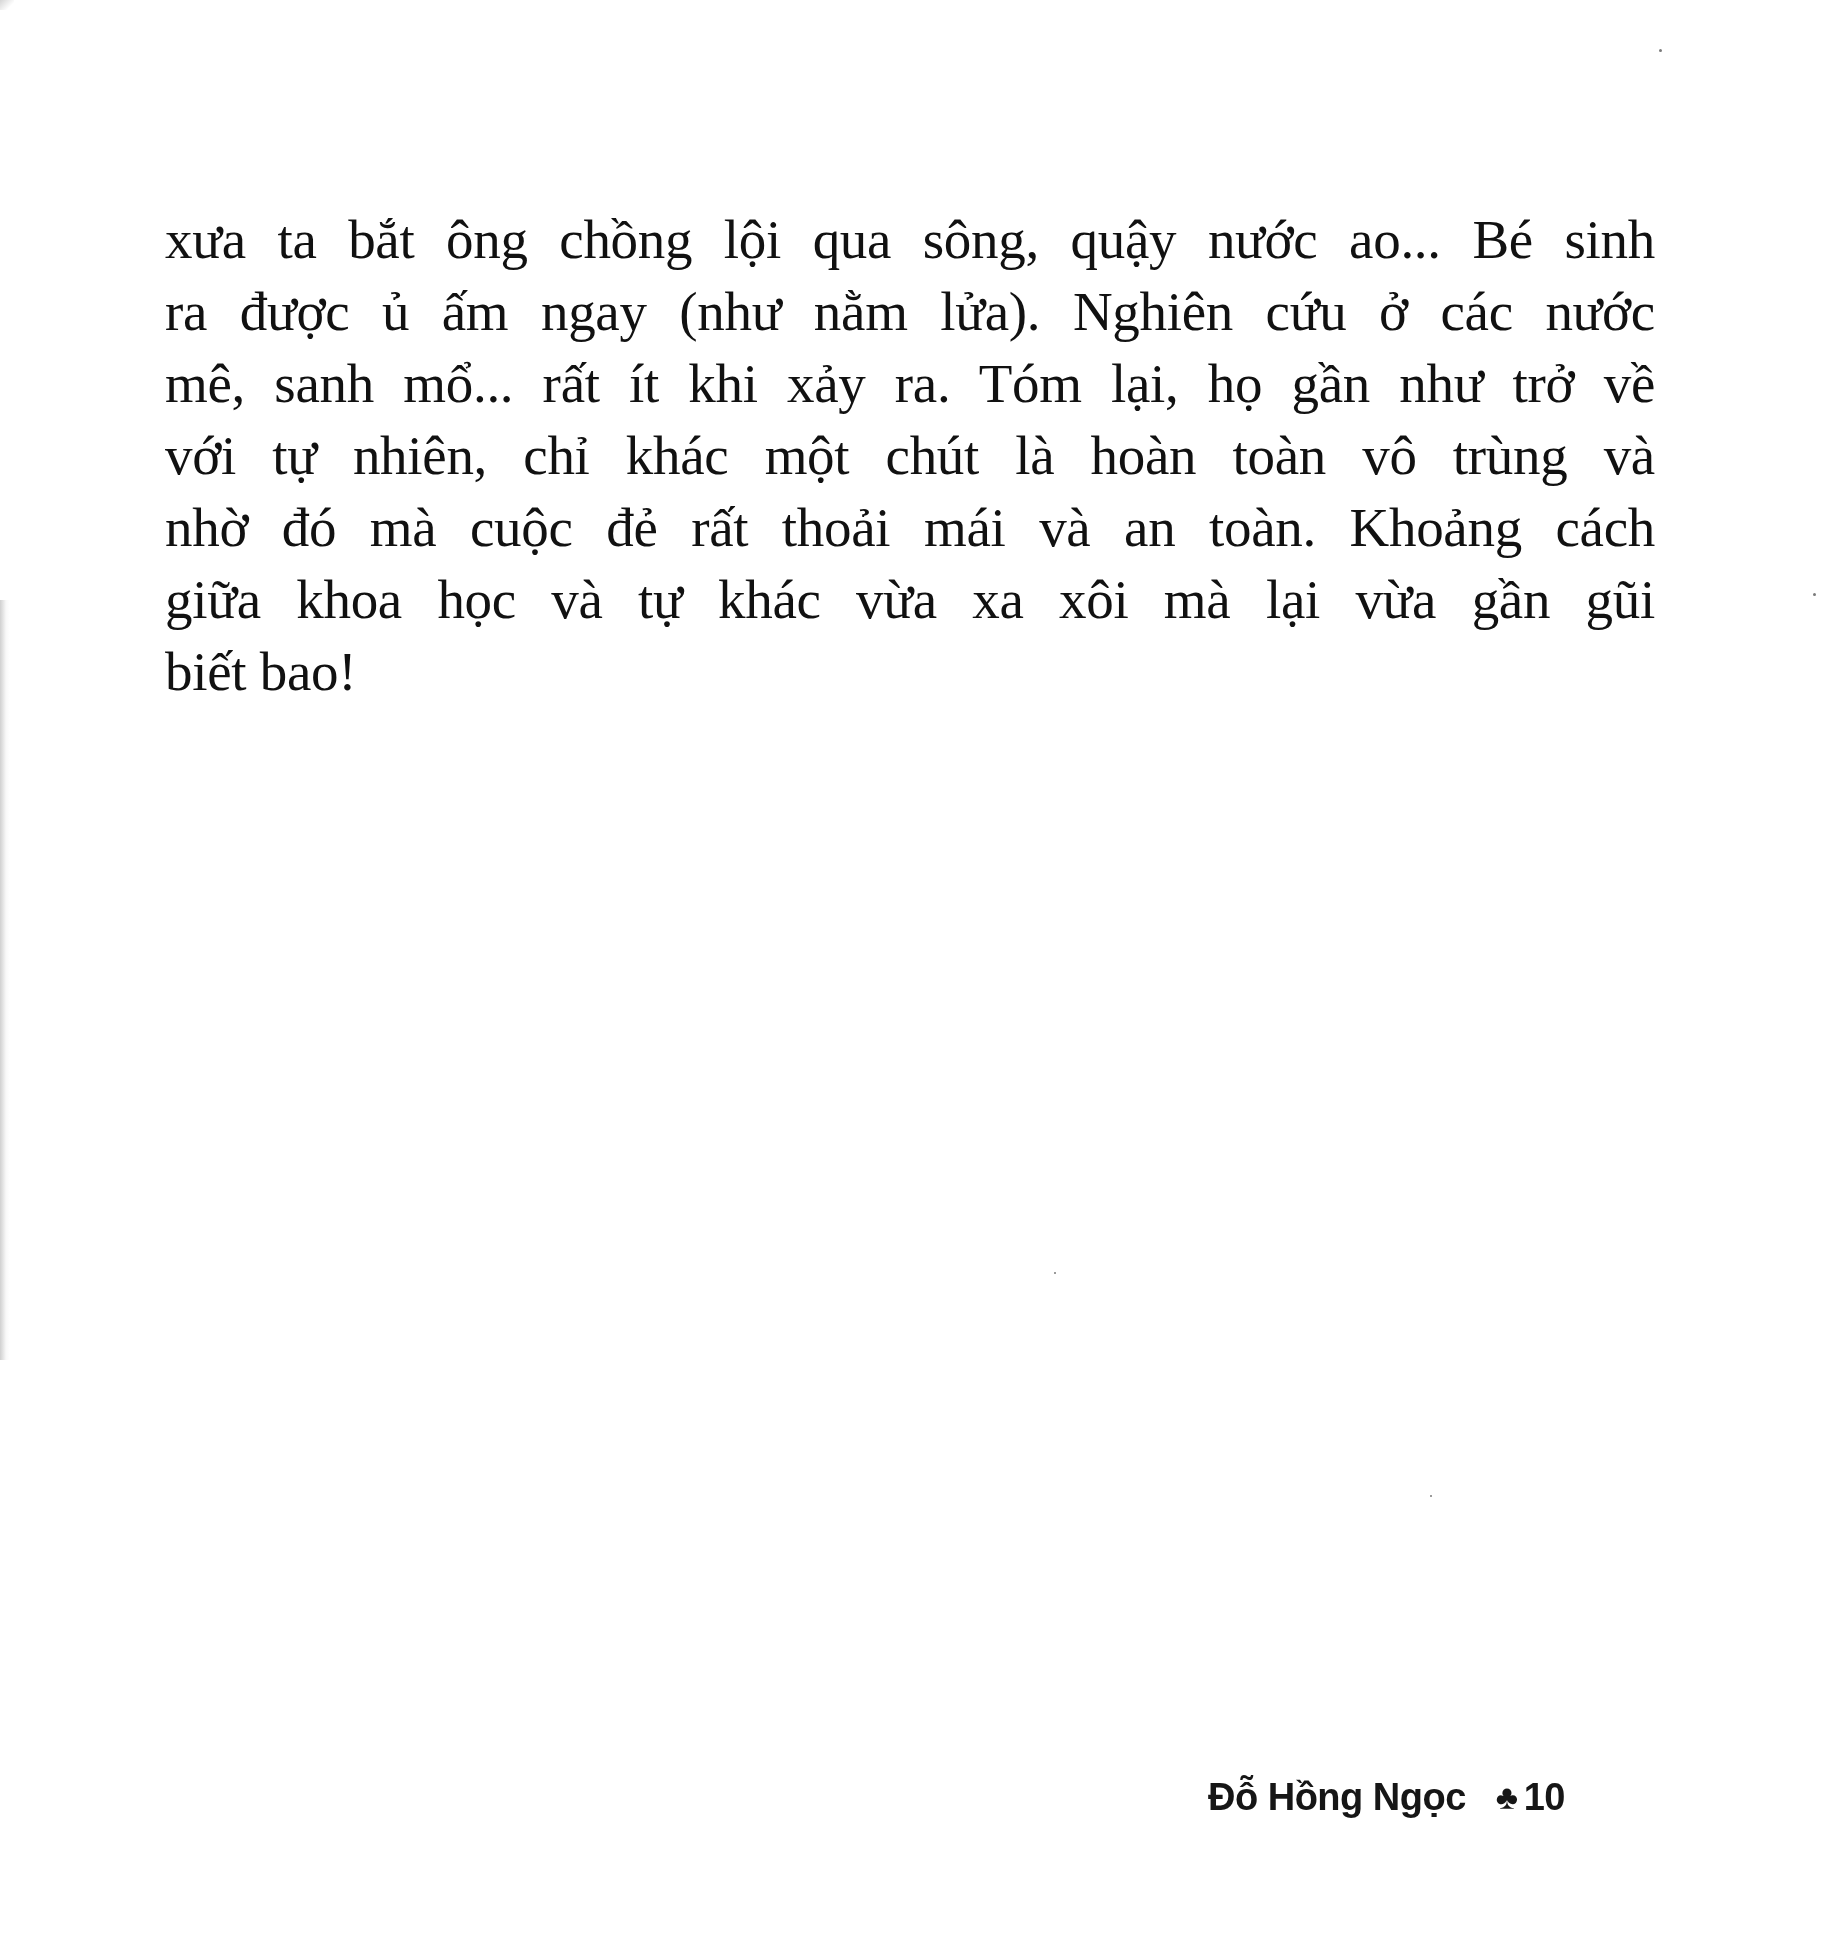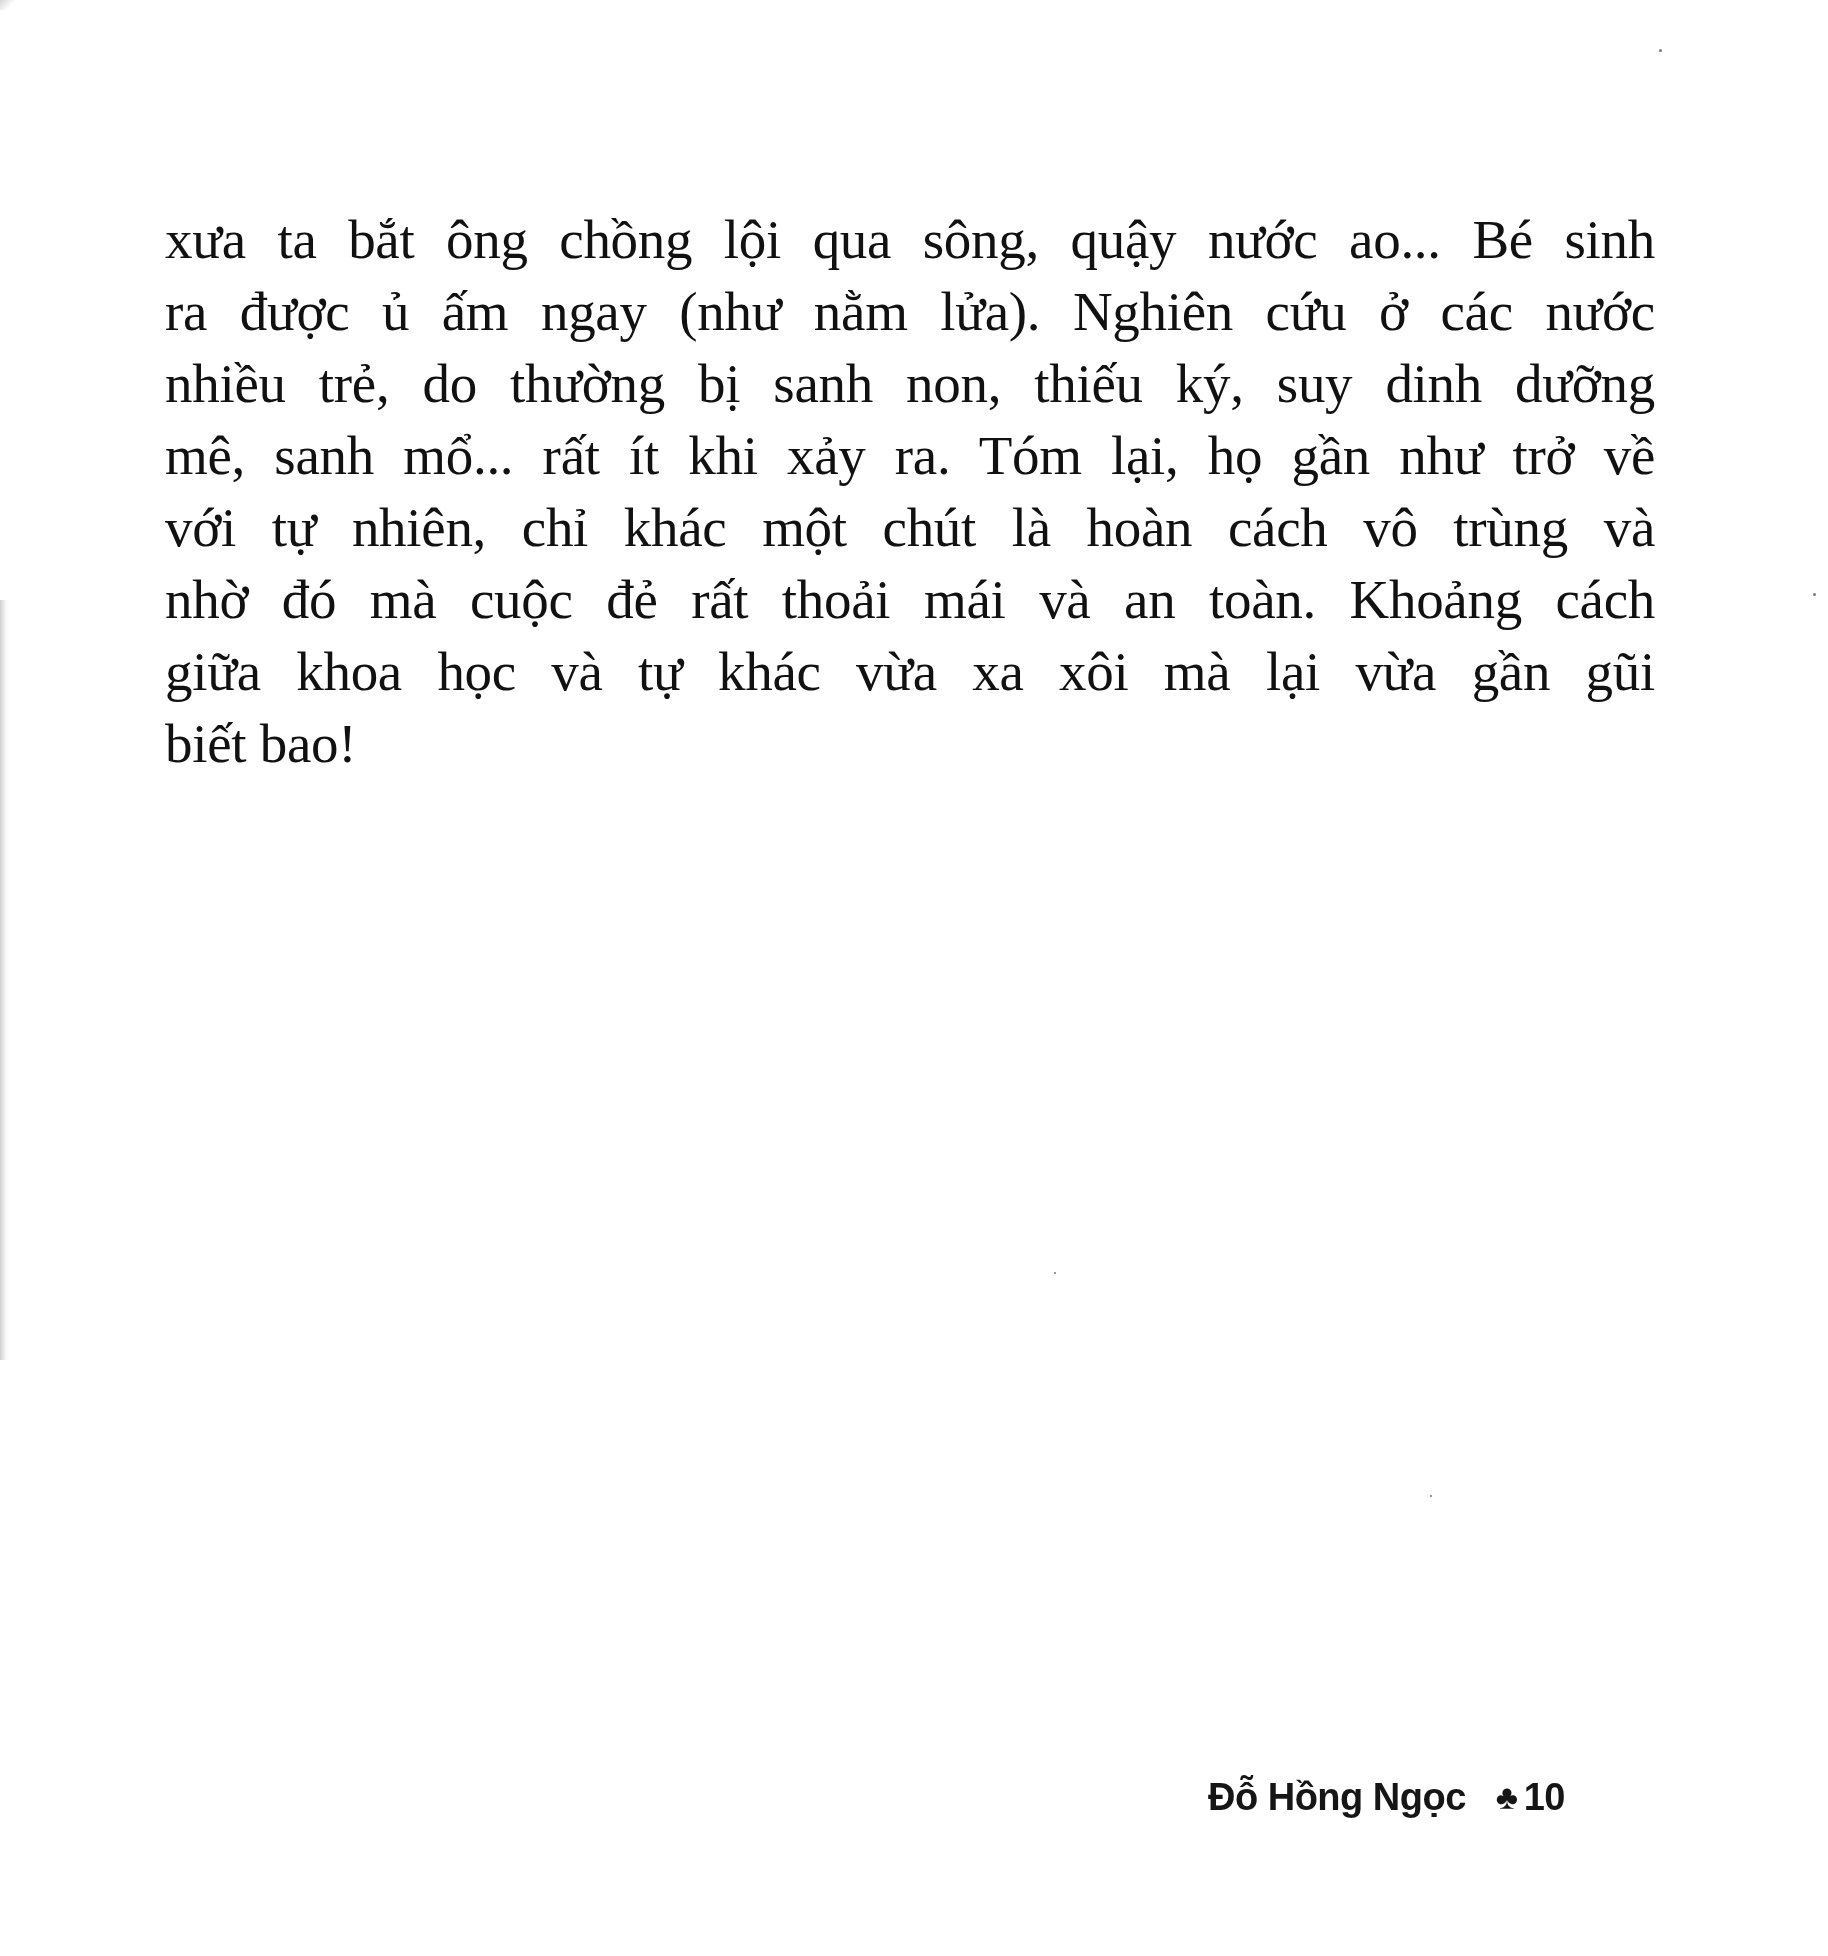--- a/index.html
+++ b/index.html
@@ -86,23 +86,22 @@
 <div class="scan-corner"></div>
 <div class="scan-edge"></div>
 <div class="speck" style="left:1659px; top:49px;"></div>
 <div class="speck" style="left:1813px; top:593px;"></div>
 <div class="speck" style="left:1054px; top:1272px; width:2px; height:2px;"></div>
 <div class="speck" style="left:1430px; top:1495px; width:2px; height:2px;"></div>
 
 <div class="body-text">
   <span class="line">xưa ta bắt ông chồng lội qua sông, quậy nước ao... Bé sinh</span>
   <span class="line">ra được ủ ấm ngay (như nằm lửa). Nghiên cứu ở các nước</span>
-  <span class="line">nhiều trẻ, do thường bị sanh non, thiếu ký, suy dinh dưỡng</span>
   <span class="line">mê, sanh mổ... rất ít khi xảy ra. Tóm lại, họ gần như trở về</span>
-  <span class="line">với tự nhiên, chỉ khác một chút là hoàn cách vô trùng và</span>
+  <span class="line">với tự nhiên, chỉ khác một chút là hoàn toàn vô trùng và</span>
   <span class="line">nhờ đó mà cuộc đẻ rất thoải mái và an toàn. Khoảng cách</span>
   <span class="line">giữa khoa học và tự khác vừa xa xôi mà lại vừa gần gũi</span>
   <span class="line last">biết bao!</span>
 </div>
 
 <div class="footer">
   <span class="author">Đỗ Hồng Ngọc</span>
   <span class="club">♣</span>
   <span class="page-num">10</span>
 </div>

